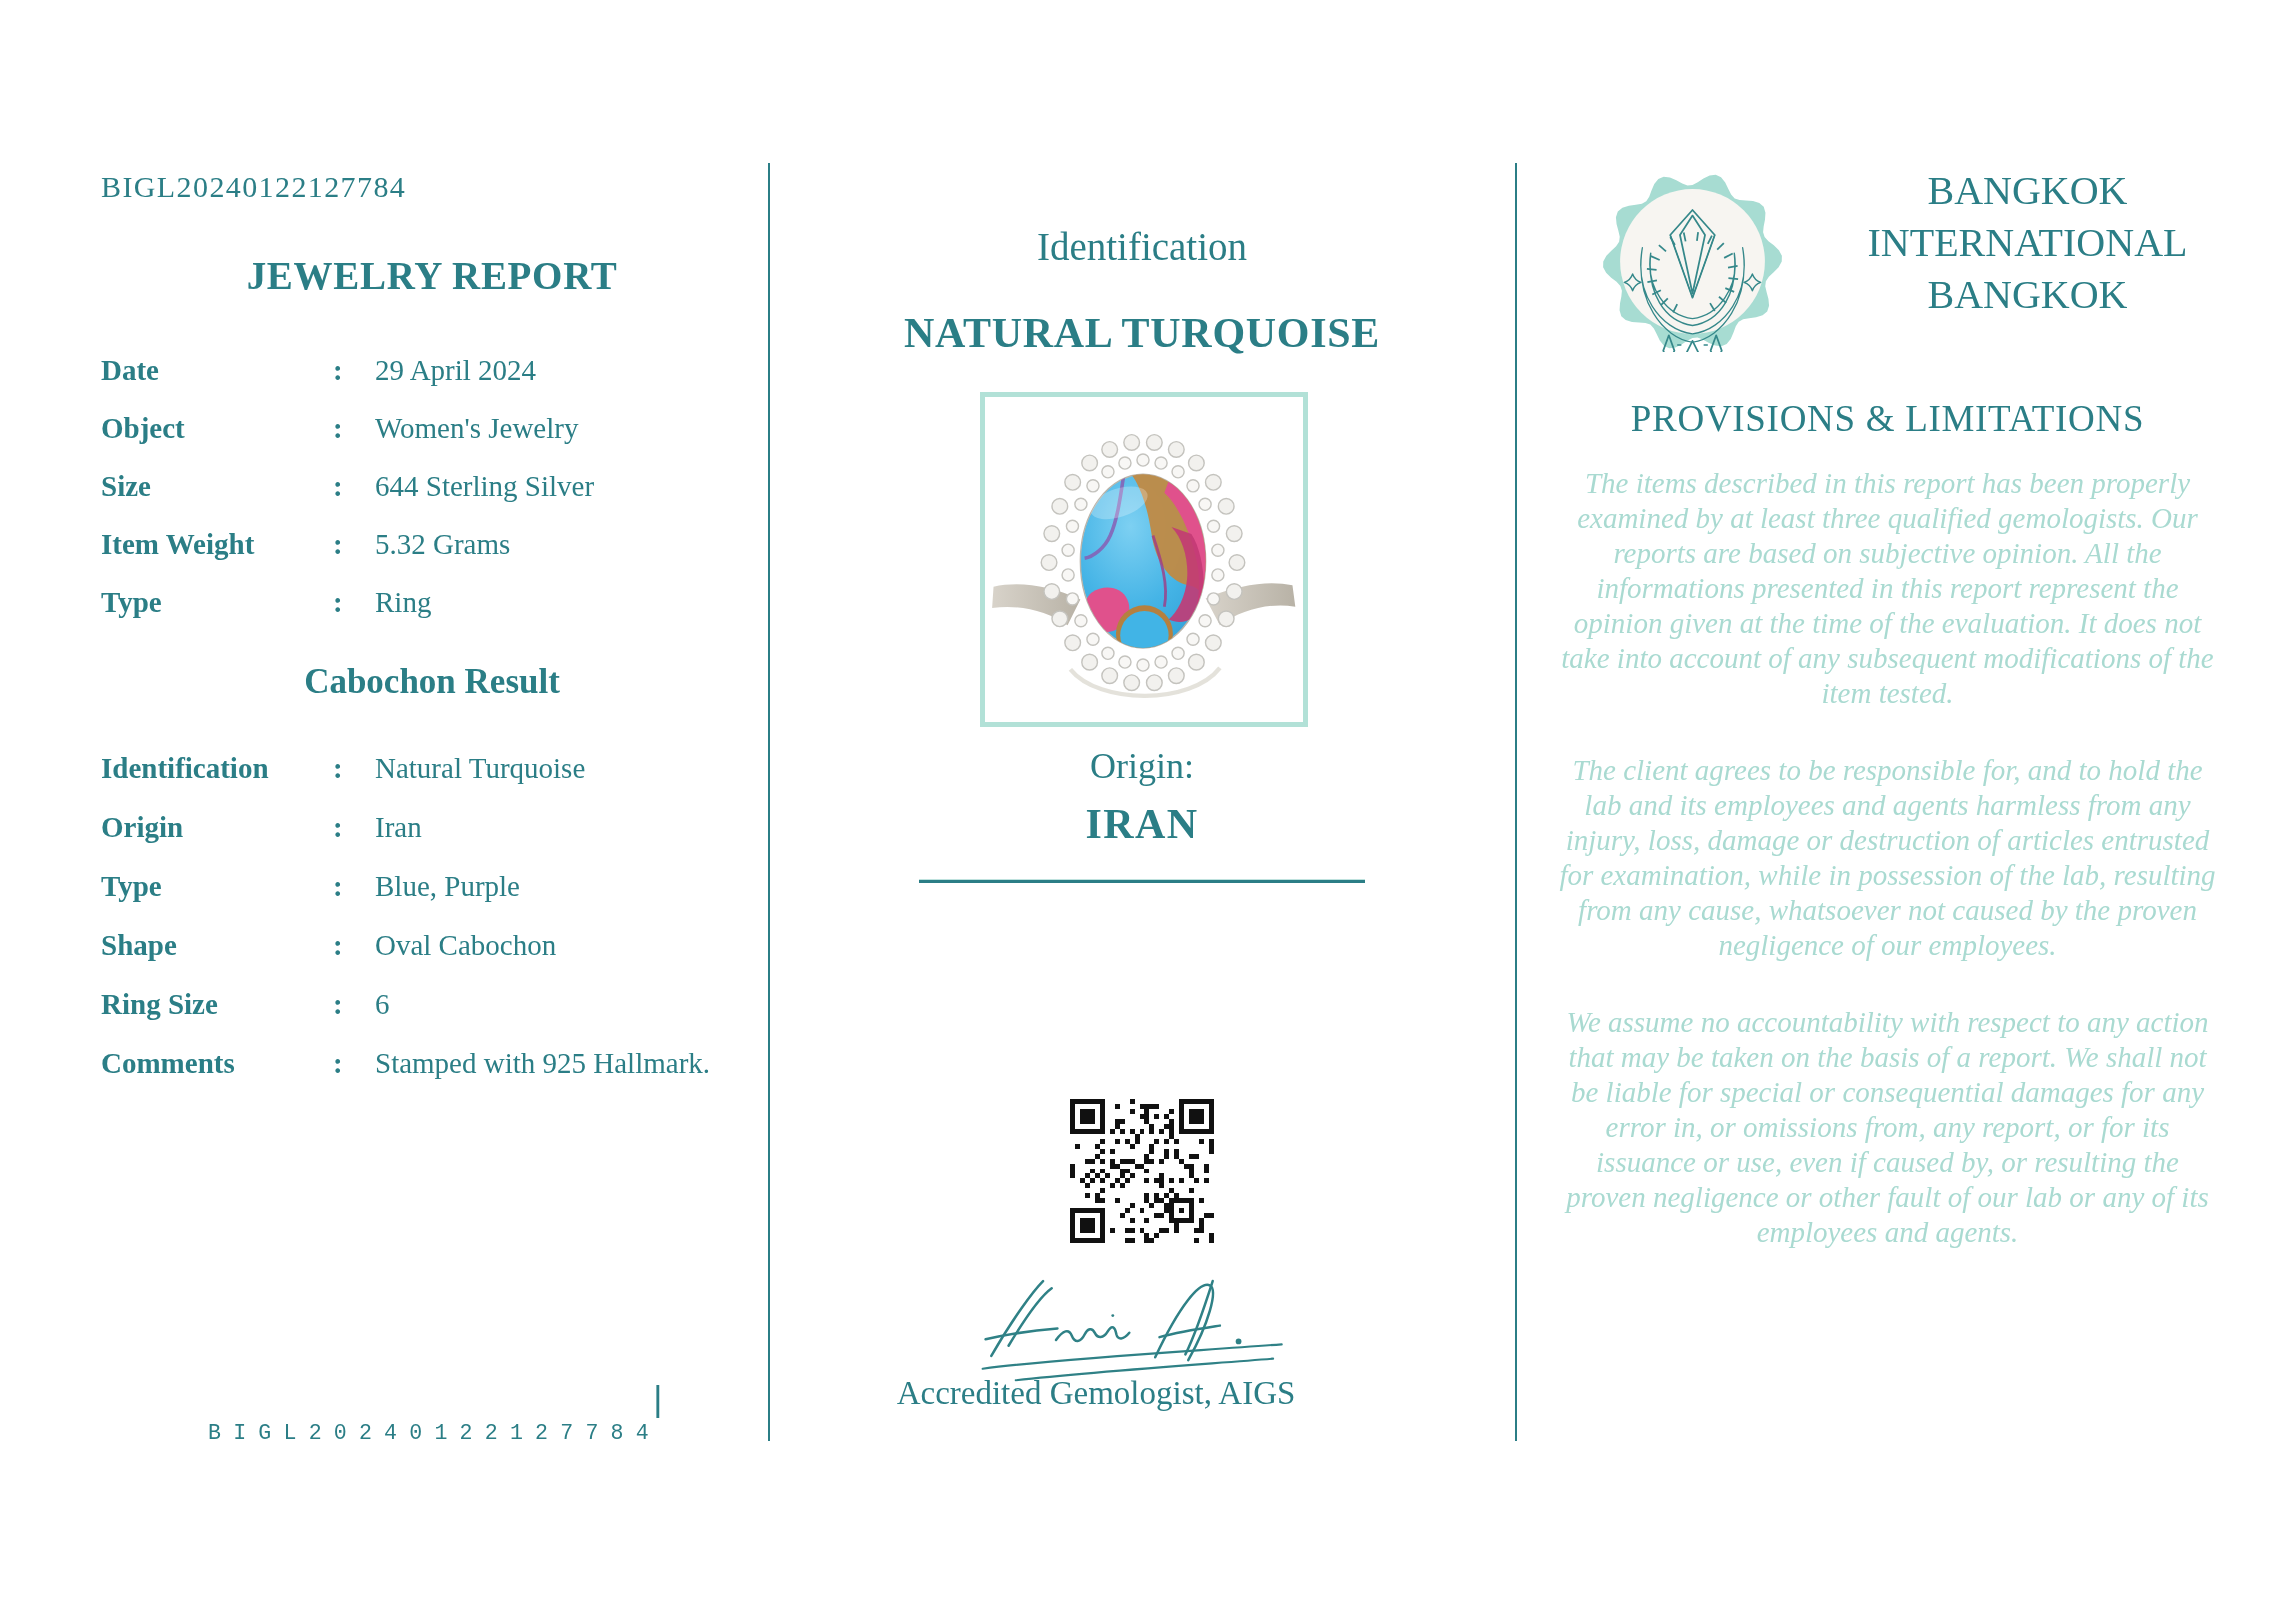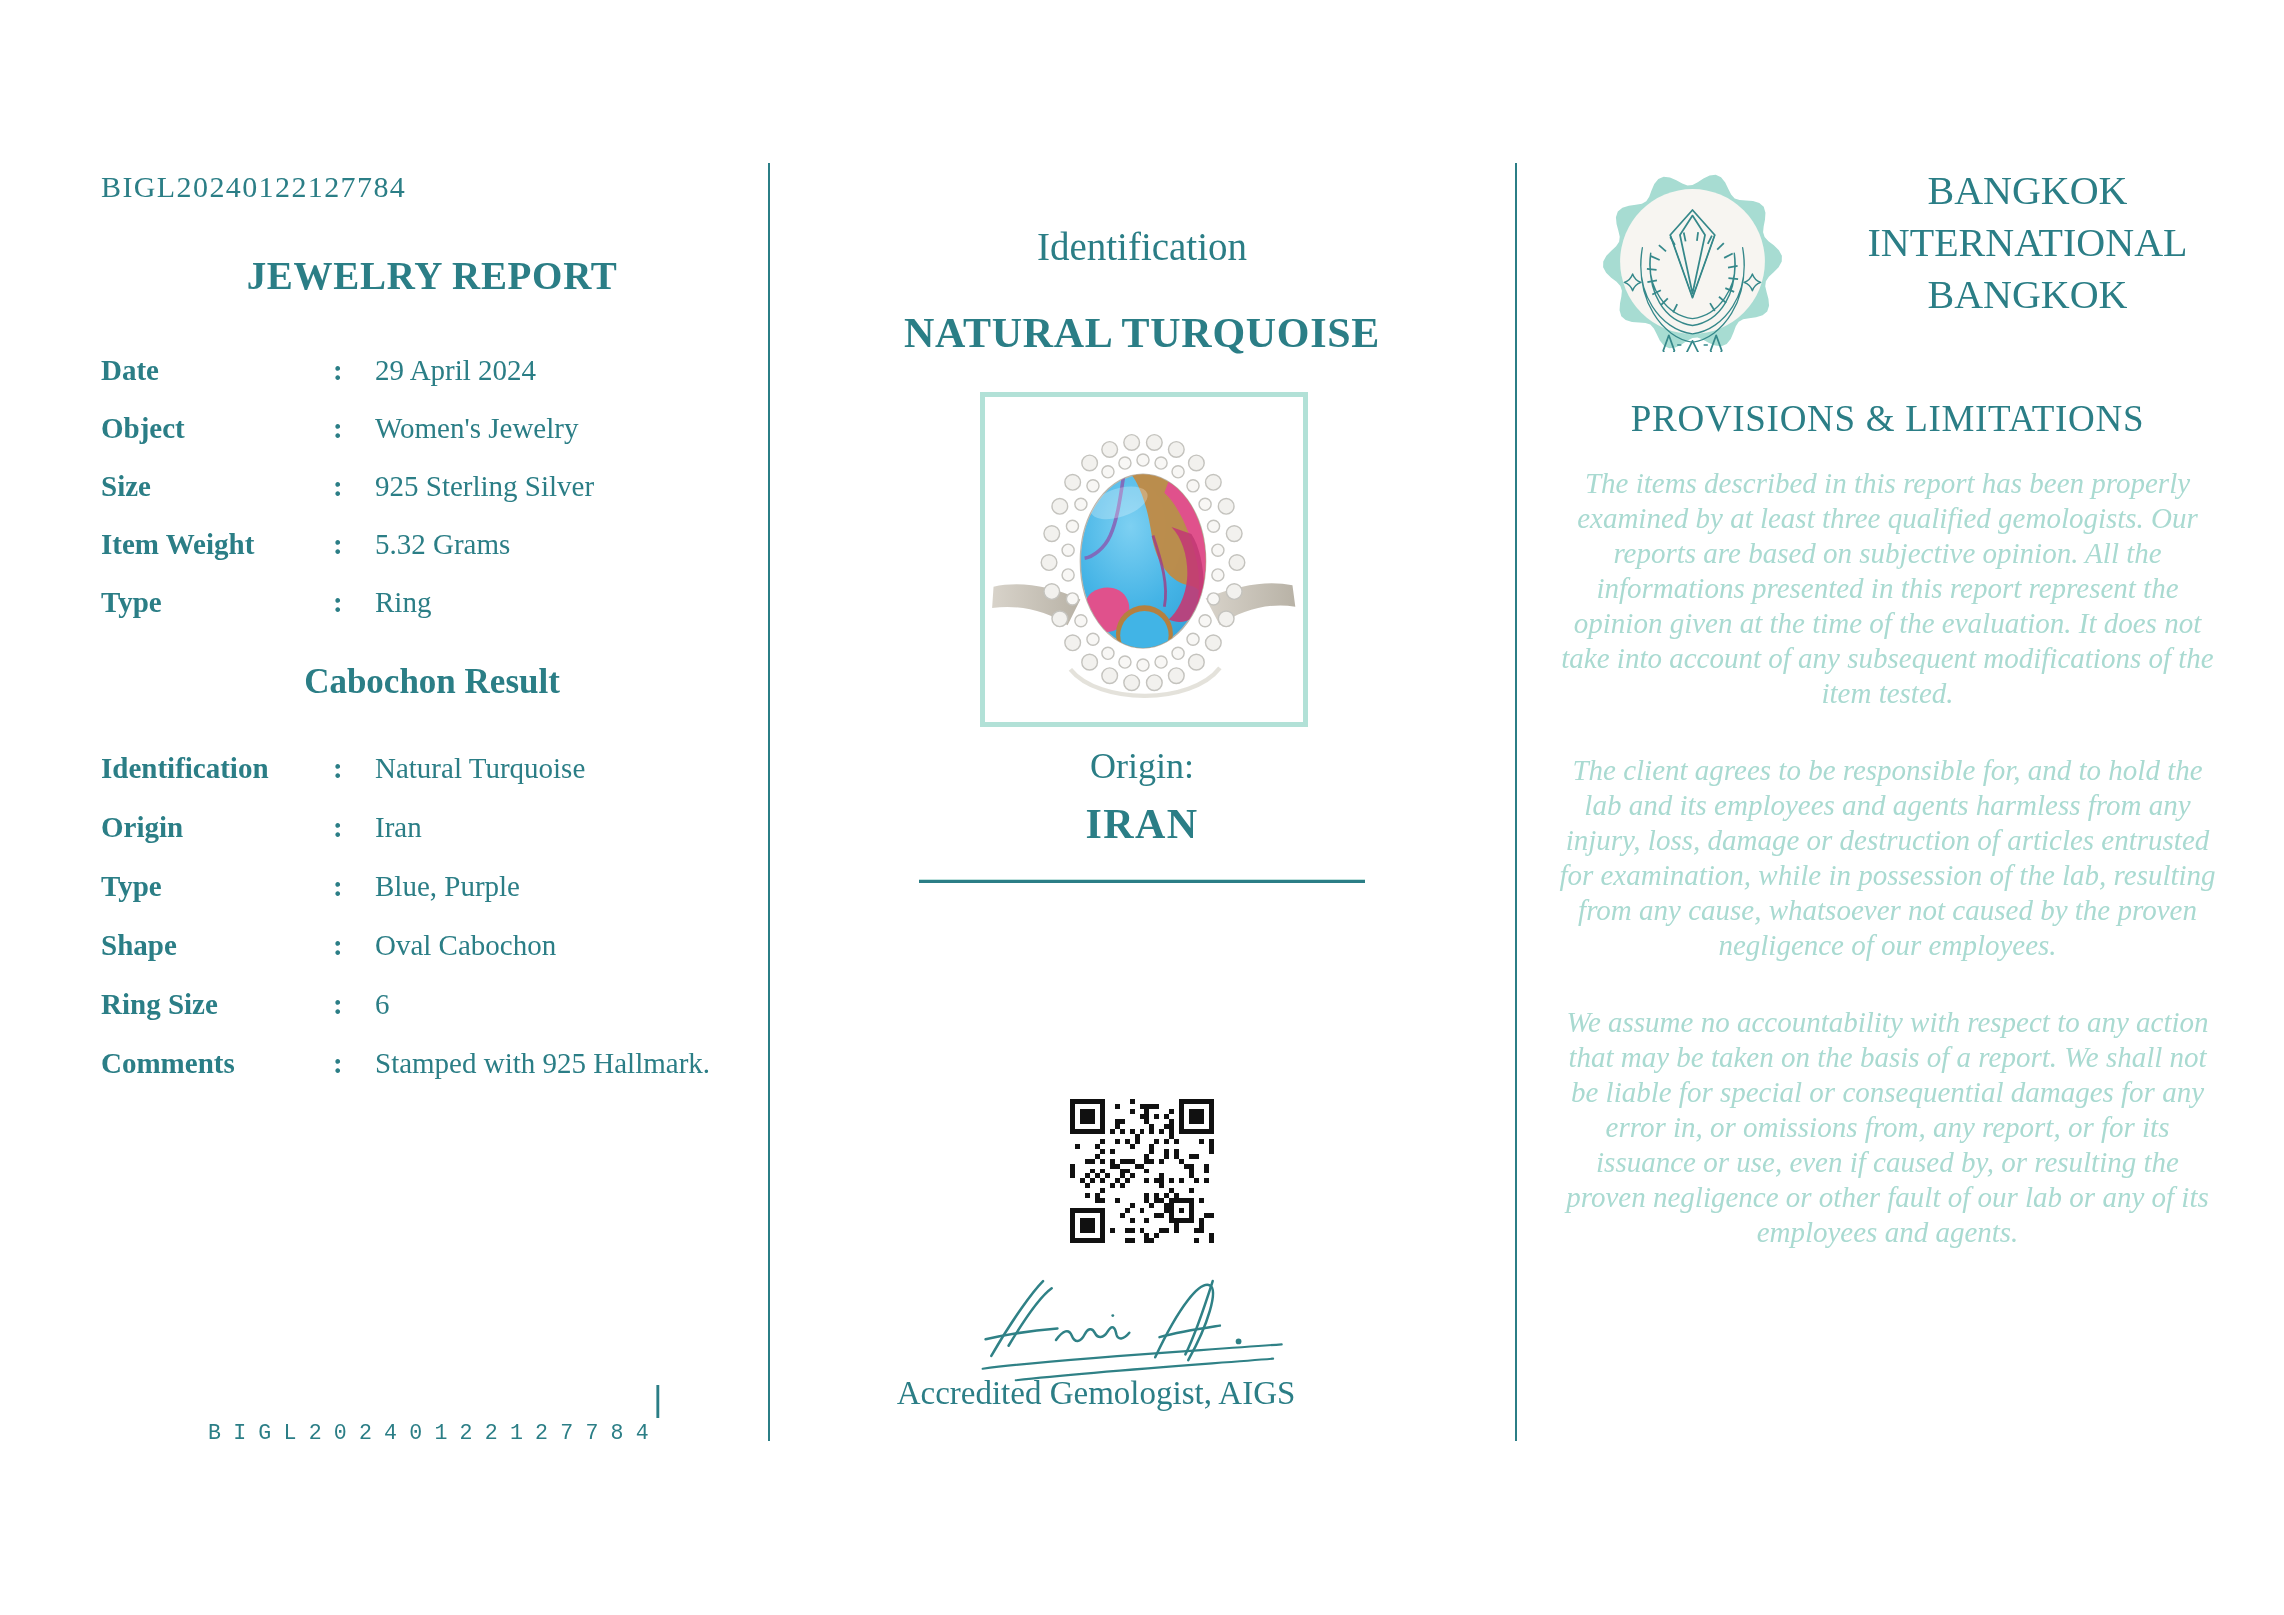--- a/index.html
+++ b/index.html
@@ -73,21 +73,21 @@
         <span class="val">29 April 2024</span>
       </div>
       <div class="row">
         <span class="lbl">Object</span>
         <span class="col">:</span>
         <span class="val">Women's Jewelry</span>
       </div>
       <div class="row">
         <span class="lbl">Size</span>
         <span class="col">:</span>
-        <span class="val">925 Sterling Silver</span>
+        <span class="val">644 Sterling Silver</span>
       </div>
       <div class="row">
         <span class="lbl">Item Weight</span>
         <span class="col">:</span>
         <span class="val">5.32 Grams</span>
       </div>
       <div class="row">
         <span class="lbl">Type</span>
         <span class="col">:</span>
         <span class="val">Ring</span>

